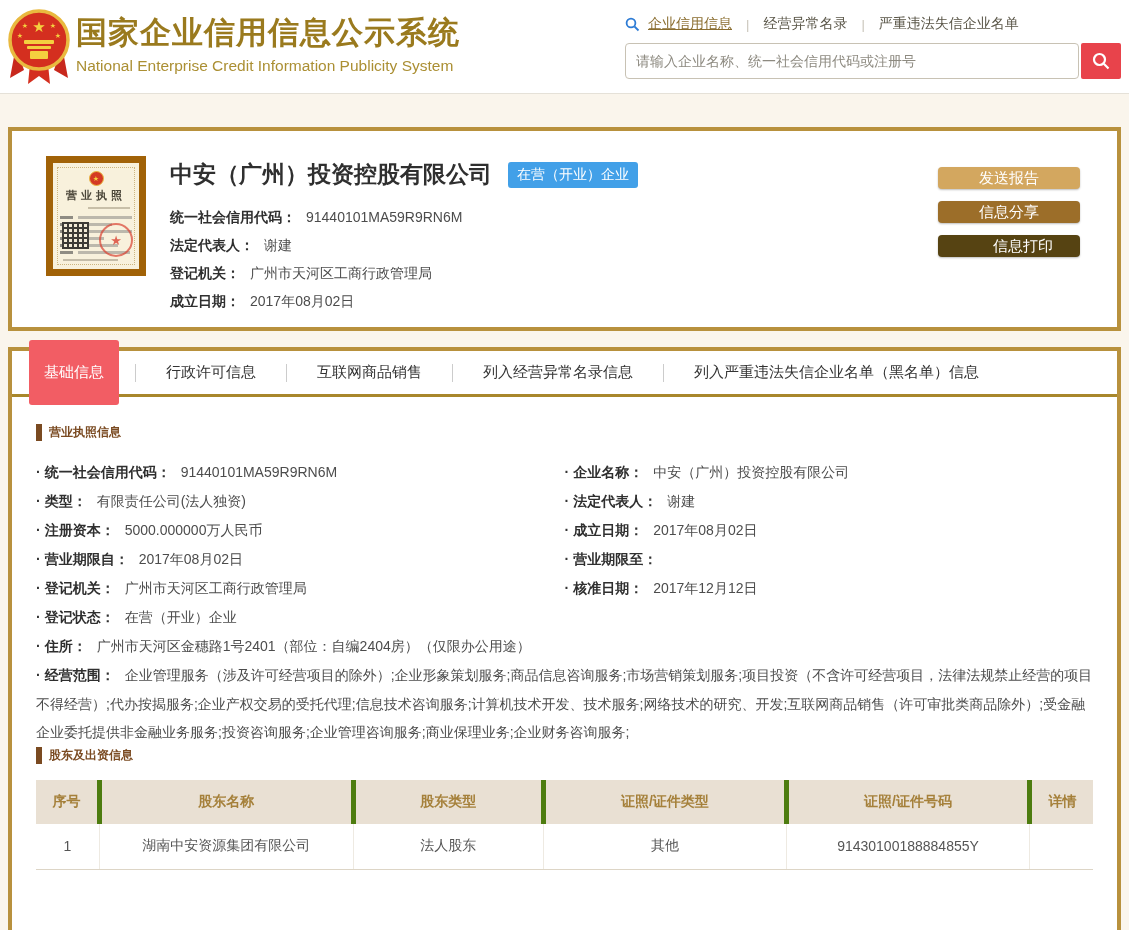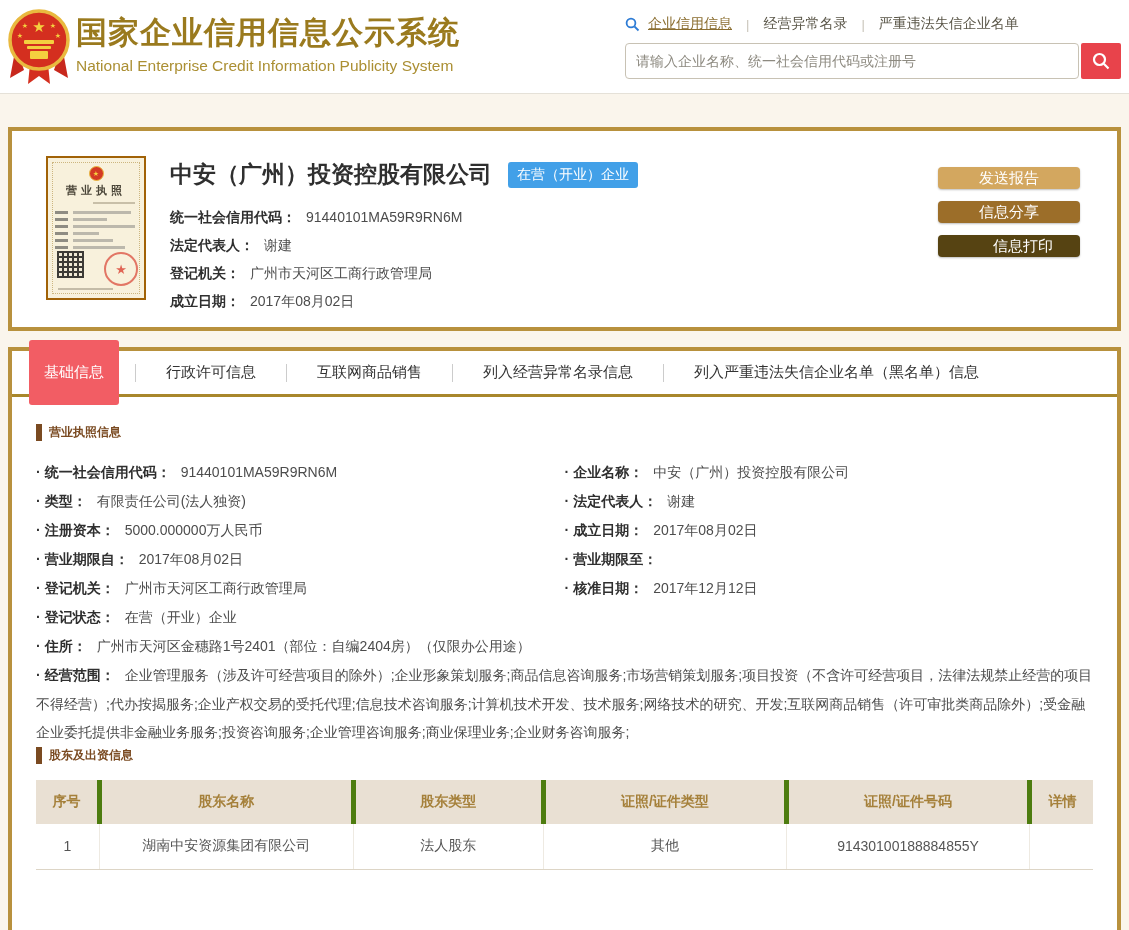--- a/index.html
+++ b/index.html
@@ -20,21 +20,21 @@
   .nav-link.active { color:#8a6d2f; text-decoration:underline; }
   .nav-sep { color:#c9c4ba; margin:0 14px; font-size:13px; }
   .search-row { display:flex; margin-top:9px; }
   .search-input { flex:1; height:36px; border:1px solid #c8c2b4; border-radius:4px; padding:0 10px; font-size:14px; color:#333; background:#fff; outline:none; font-family:inherit; }
   .search-input::placeholder { color:#8d8a80; }
   .search-btn { width:40px; height:36px; margin-left:2px; background:var(--search-btn-red,#e8434b); border:none; border-radius:2px; display:flex; align-items:center; justify-content:center; cursor:pointer; }
 
   
   .main { padding:0 8px; }
   .card1 { margin-top:33px; background:#fff; border:4px solid var(--gold-border,#b8913d); height:204px; position:relative; }
-  .license-thumb { position:absolute; left:34px; top:25px; width:100px; height:144px; background:#f8f1dc; border:2px solid #a16207; padding:6px 7px; }
+  .license-thumb { position:absolute; left:34px; top:25px; width:100px; height:120px; background:#f8f1dc; border:7px solid #a16207; padding:6px 7px; }
   .license-thumb .inner-dot { position:absolute; inset:4px; border:1px dotted #cdb67f; pointer-events:none; }
   .lic-emblem { width:15px; height:15px; border-radius:50%; background:#d43a24; border:1.5px solid #e9b93f; margin:2px auto 2px; position:relative; }
   .lic-emblem:after { content:"★"; position:absolute; left:50%; top:50%; transform:translate(-50%,-54%); font-size:7px; color:#f4d03f; }
   .lic-title { text-align:center; font-size:11px; font-weight:bold; color:#4a4538; letter-spacing:4px; white-space:nowrap; }
   .lic-subbar { width:42px; height:2px; background:#c8bfa8; margin:4px 2px 7px auto; }
   .tl-row { display:flex; align-items:center; margin-bottom:4.5px; }
   .tl-lab { width:13px; height:2.5px; background:#8f8c83; margin-right:5px; flex:0 0 auto; }
   .tl-val { height:2.5px; background:#bcb8ac; }
   .lic-qr { position:absolute; left:9px; bottom:20px; width:27px; height:27px;
     background-image:repeating-linear-gradient(0deg,#3d3b36 0 2px,transparent 2px 5px),repeating-linear-gradient(90deg,#3d3b36 0 2px,#f1ead6 2px 5px); }

